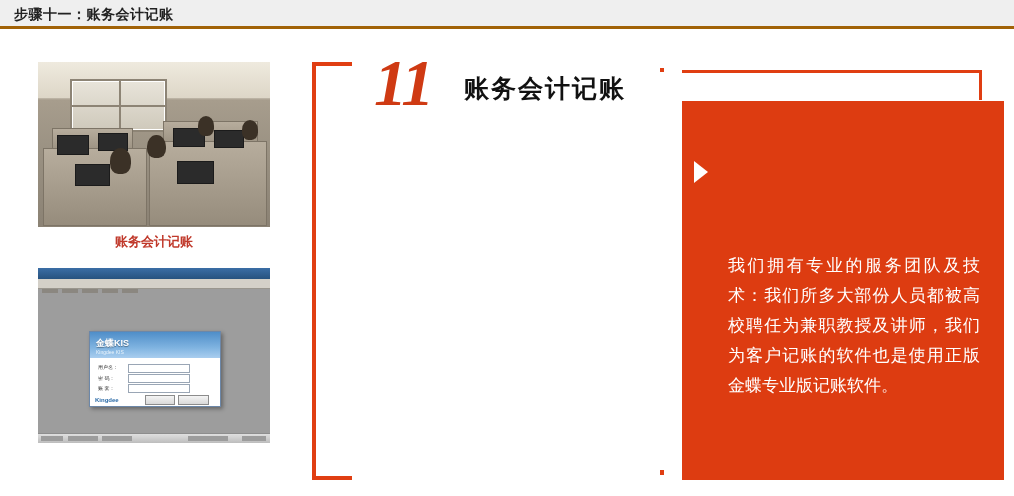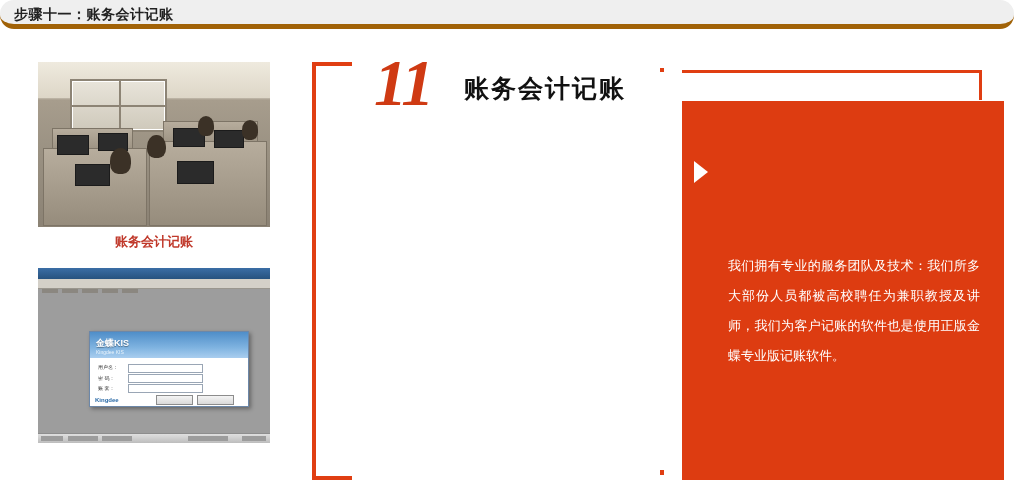--- a/index.html
+++ b/index.html
@@ -16,23 +16,22 @@
     position: relative;
   }
 
   
   .header-bar {
     position: absolute;
     left: 0; top: 0;
     width: 1014px;
     height: 29px;
     background: #efefef;
-    border-bottom: 5px solid #a16207;
+    border-bottom: 3px solid #a16207;
     box-sizing: border-box;
-    border-radius: 14px;
   }
   .header-title {
     position: absolute;
     left: 14px;
     top: 6px;
     font-size: 14px;
     font-weight: bold;
     color: #222;
     letter-spacing: 0.5px;
   }
@@ -139,21 +138,20 @@
     background: #8b8780;
   }
   .kis .dialog {
     position: absolute;
     left: 22%; top: 36%;
     width: 56%; height: 42%;
     background: #ffffff;
     border: 1px solid #6c87a8;
     box-shadow: 2px 2px 4px rgba(0,0,0,0.35);
     overflow: hidden;
-    padding-left: 28px;
   }
   .kis .dlg-head {
     position: absolute; left: 0; top: 0; width: 100%; height: 36%;
     background: linear-gradient(180deg, #4f8ec9 0%, #7fb3e0 60%, #a9cdef 100%);
   }
   .kis .dlg-logo {
     position: absolute; left: 6px; top: 5px;
     font-size: 9px; font-weight: bold; color: #ffffff;
     font-family: "Liberation Sans", sans-serif;
     text-shadow: 0 1px 1px rgba(0,0,0,0.4);
@@ -306,21 +304,21 @@
     height: 0;
     border-top: 11px solid transparent;
     border-bottom: 11px solid transparent;
     border-left: 14px solid #ffffff;
   }
   .right-text {
     position: absolute;
     left: 46px;
     top: 150px;
     width: 252px;
-    font-size: 13px;
+    font-size: 17px;
     line-height: 30px;
     color: #ffffff;
     text-align: justify;
   }
 </style>
 </head>
 <body>
 
 <div class="header-bar">
   <div class="header-title">步骤十一：账务会计记账</div>

